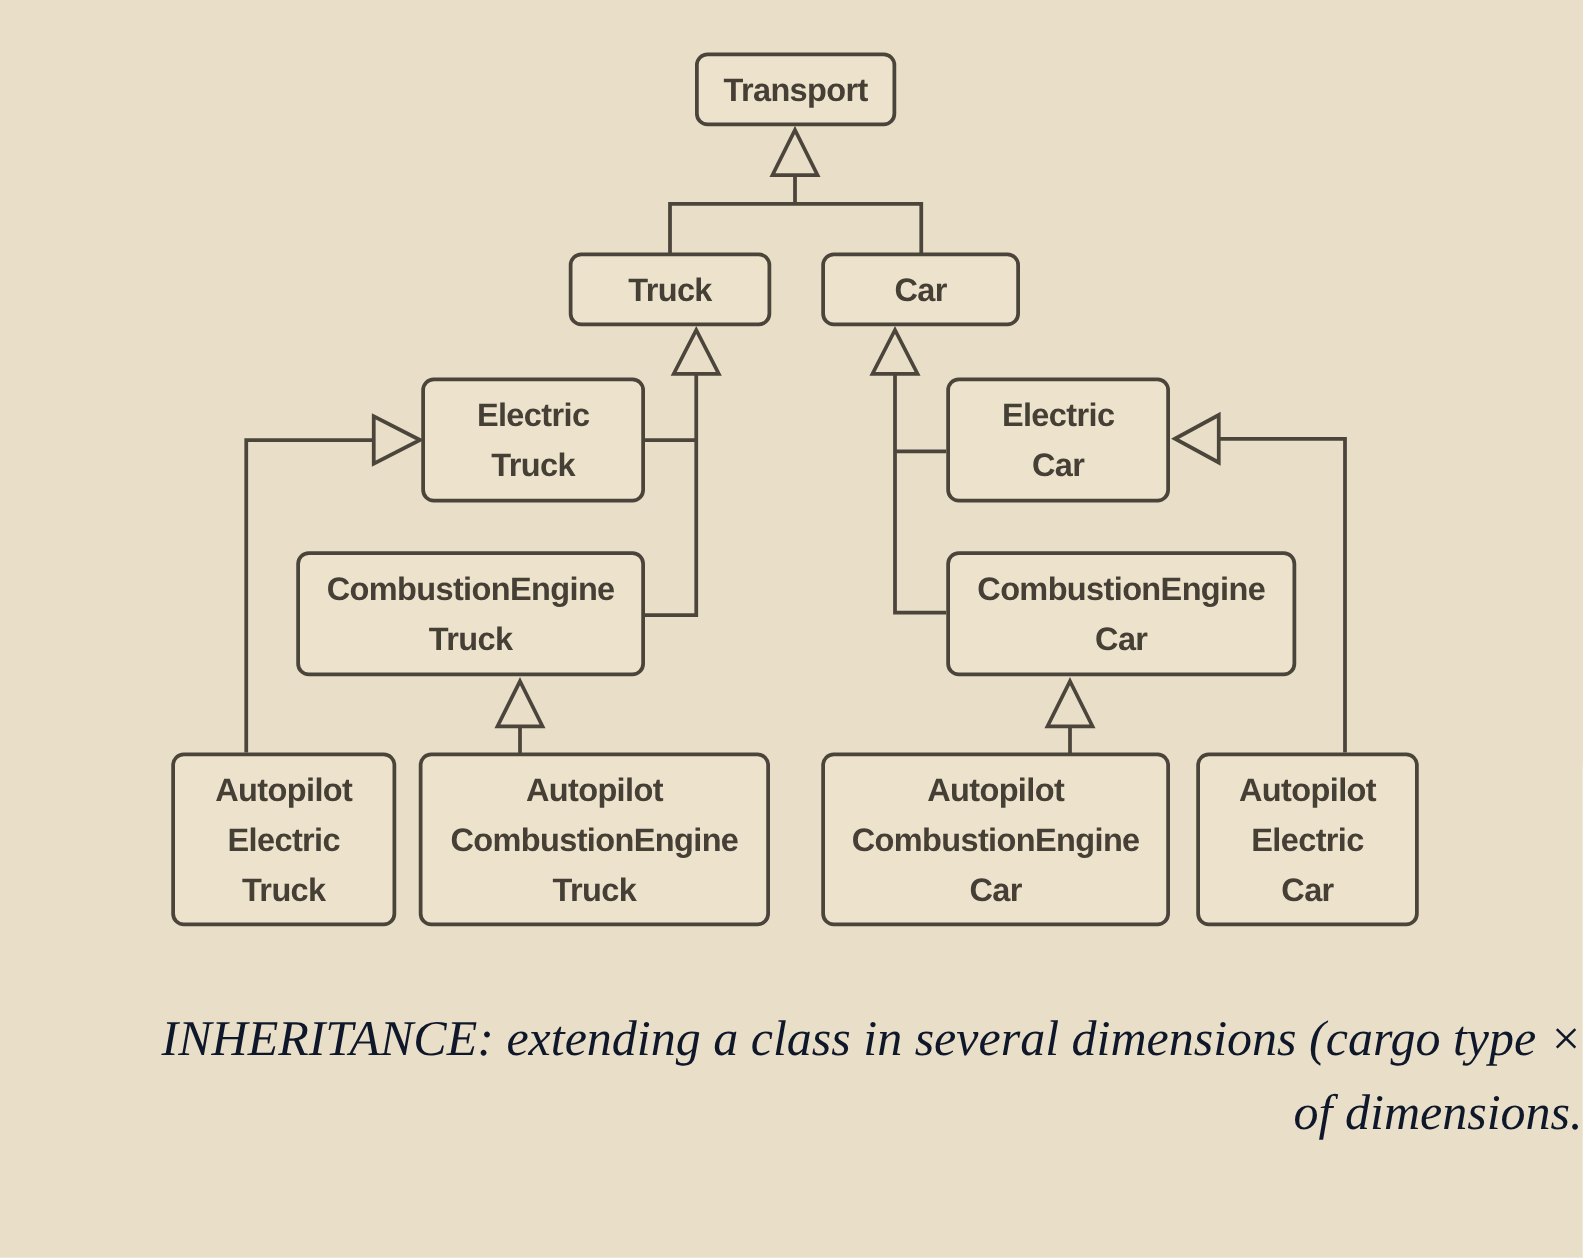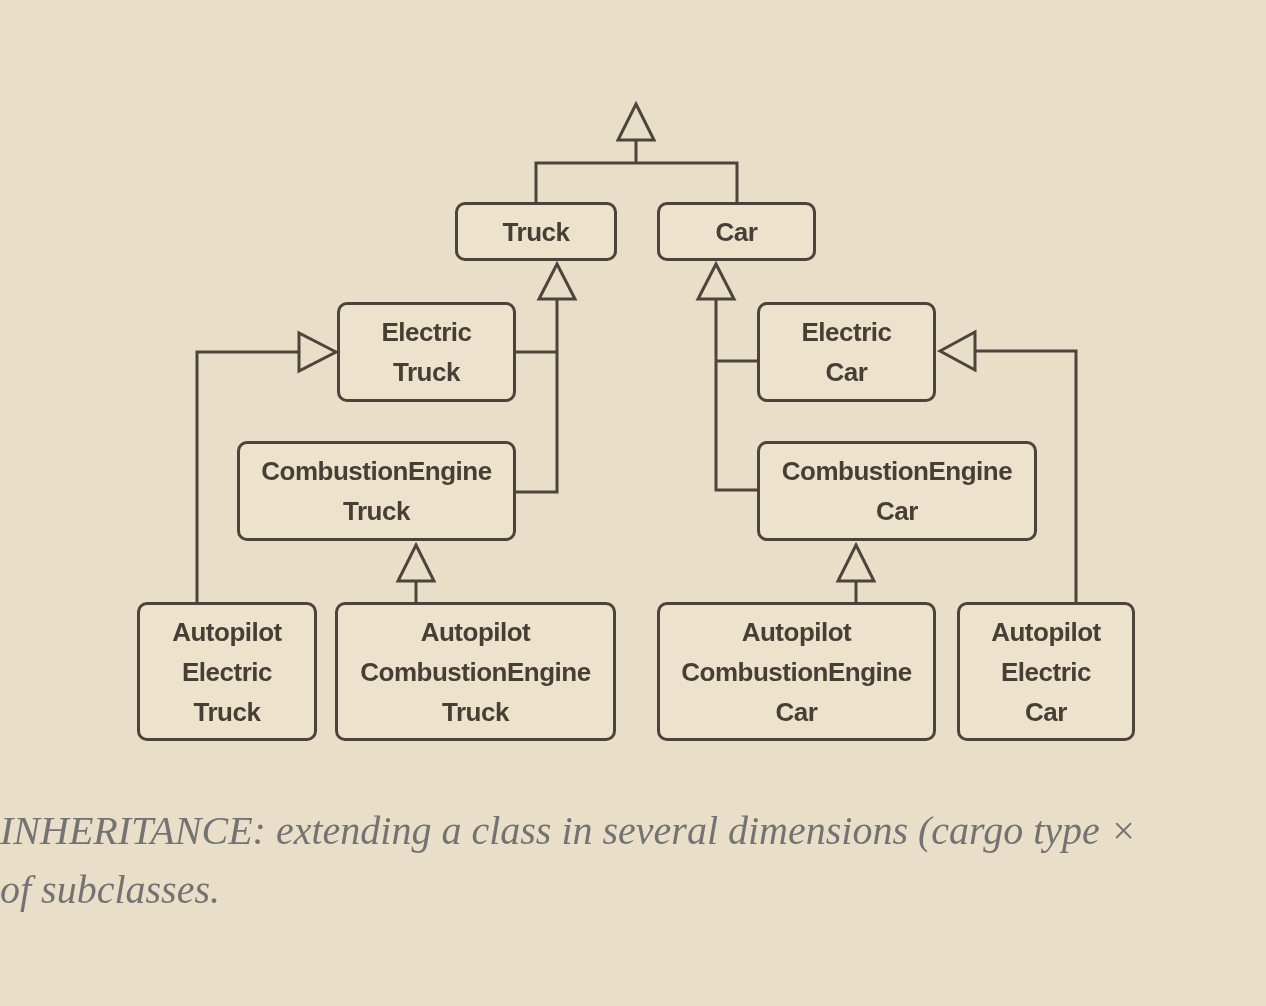--- a/index.html
+++ b/index.html
@@ -14,23 +14,23 @@
     background:#ede3cc; border:3px solid #4a443a; border-radius:10px;
     display:flex; align-items:center; justify-content:center;
   }
   .node-label {
     white-space:pre-line; text-align:center;
     color:#453f35; font-weight:bold; font-size:26px; line-height:40px;
     letter-spacing:-0.5px;
   }
   .caption {
     position:absolute; z-index:2; left:0; right:0; top:801px;
-    text-align:left;
+    text-align:right;
     font-family:"Liberation Serif", serif; font-style:italic;
-    font-size:40px; line-height:59px; color:#737373;
+    font-size:40px; line-height:59px; color:#0f172a;
   }
 </style>
 </head>
 <body>
 
 <div class="canvas">
 
   <svg class="connectors" width="1266" height="1006" viewBox="0 0 1266 1006" fill="none" stroke="#4c453b" stroke-width="3">
 
     <g>
@@ -62,20 +62,23 @@
       <path d="M1076,602 V351 H975"></path>
       <path d="M940,351 L975,332 V370 Z" fill="#e9dfc8"></path>
     </g>
 
     <g>
       <path d="M856,581 V603"></path>
       <path d="M856,545 L874,581 H838 Z" fill="#e9dfc8"></path>
     </g>
   </svg>
 
+  <div class="node" style="left:556px;top:42px;width:161px;height:59px;">
+    <span class="node-label">Transport</span>
+  </div>
 
   <div class="node" style="left:455px;top:202px;width:162px;height:59px;">
     <span class="node-label">Truck</span>
   </div>
 
   <div class="node" style="left:657px;top:202px;width:159px;height:59px;">
     <span class="node-label">Car</span>
   </div>
 
   <div class="node" style="left:337px;top:302px;width:179px;height:100px;">
@@ -117,16 +120,16 @@
   </div>
 
   <div class="node" style="left:957px;top:602px;width:178px;height:139px;">
     <span class="node-label">Autopilot
 Electric
 Car</span>
   </div>
 
   <div class="caption">
     <div>INHERITANCE: extending a class in several dimensions (cargo type ×</div>
-    <div>of subclasses.</div>
+    <div>of dimensions.</div>
   </div>
 
 </div>
 
 </body></html>

